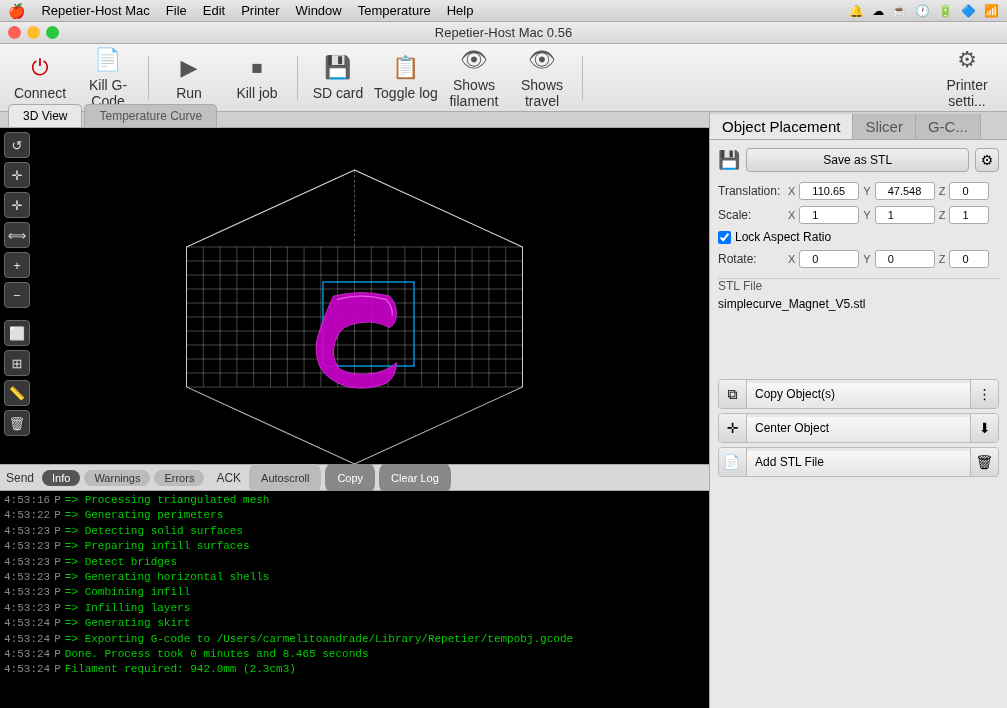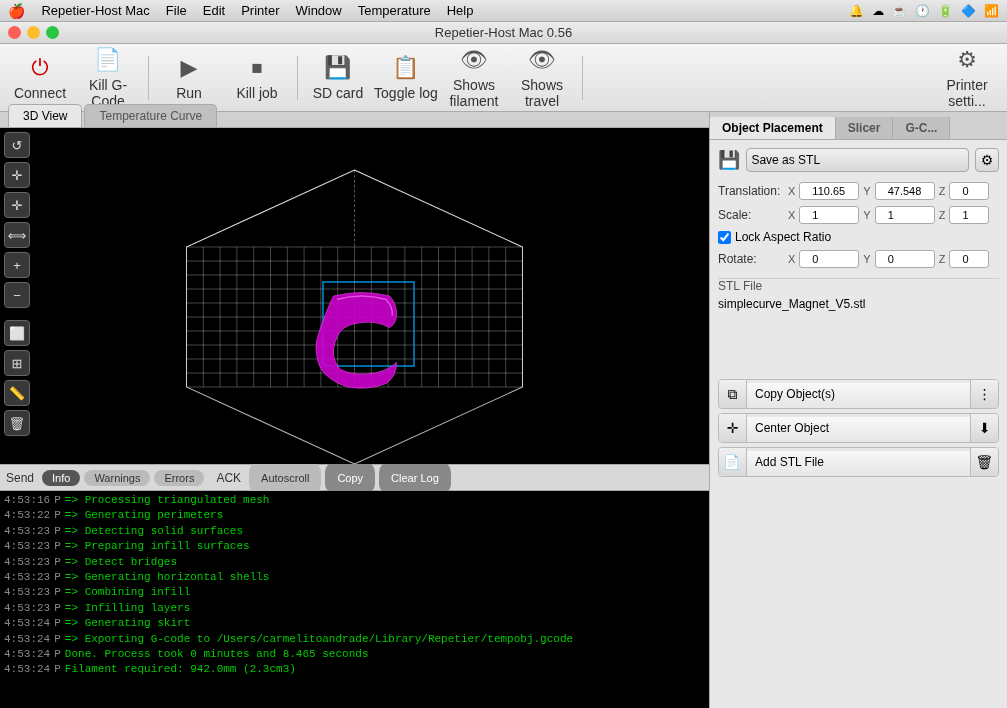--- a/index.html
+++ b/index.html
@@ -63,28 +63,28 @@
     .log-line { display: flex; gap: 4px; line-height: 1.4; }
     .log-time { color: #888; white-space: nowrap; }
     .log-type { color: #888; white-space: nowrap; }
     .log-text { color: #00cc00; }
 
     
     .right-panel { width: 297px; display: flex; flex-direction: column; background: #e8e8e8; }
 
     
     .right-tabs { height: 28px; display: flex; align-items: flex-end; background: #d0d0d0; border-bottom: 1px solid #aaa; }
-    .right-tab { padding: 4px 12px; font-size: 12px; cursor: pointer; border-right: 1px solid #aaa; font-weight: bold; }
+    .right-tab { padding: 4px 12px; font-size: 15px; cursor: pointer; border-right: 1px solid #aaa; }
     .right-tab.active { background: #e8e8e8; }
     .right-tab.inactive { background: #c0c0c0; color: #555; }
 
     
     .obj-placement { flex: 1; padding: 8px; overflow-y: auto; }
     .save-row { display: flex; align-items: center; gap: 6px; margin-bottom: 10px; }
-    .save-btn { flex: 1; padding: 4px; font-size: 12px; cursor: pointer; background: linear-gradient(to bottom, #f0f0f0, #d8d8d8); border: 1px solid #aaa; border-radius: 4px; text-align: left; }
+    .save-btn { flex: 1; padding: 4px; font-size: 12px; cursor: pointer; background: linear-gradient(to bottom, #f0f0f0, #d8d8d8); border: 1px solid #aaa; border-radius: 4px; text-align: center; }
     .settings-icon-btn { width: 24px; height: 24px; background: linear-gradient(to bottom, #f0f0f0, #d8d8d8); border: 1px solid #aaa; border-radius: 4px; display: flex; align-items: center; justify-content: center; cursor: pointer; font-size: 14px; }
     .prop-row { display: flex; align-items: center; margin-bottom: 6px; }
     .prop-label { width: 70px; font-size: 12px; color: #333; }
     .prop-coords { display: flex; align-items: center; gap: 4px; flex: 1; }
     .coord-label { font-size: 11px; color: #555; }
     .coord-input { width: 60px; padding: 2px 12px; border: 1px solid #aaa; border-radius: 3px; font-size: 11px; background: #fff; }
     .coord-input.small { width: 40px; }
     .checkbox-row { display: flex; align-items: center; gap: 4px; margin-bottom: 6px; }
     .stl-section { margin-top: 10px; border-top: 1px solid #ccc; padding-top: 0; }
     .stl-label { font-size: 12px; color: #555; margin-bottom: 4px; }

